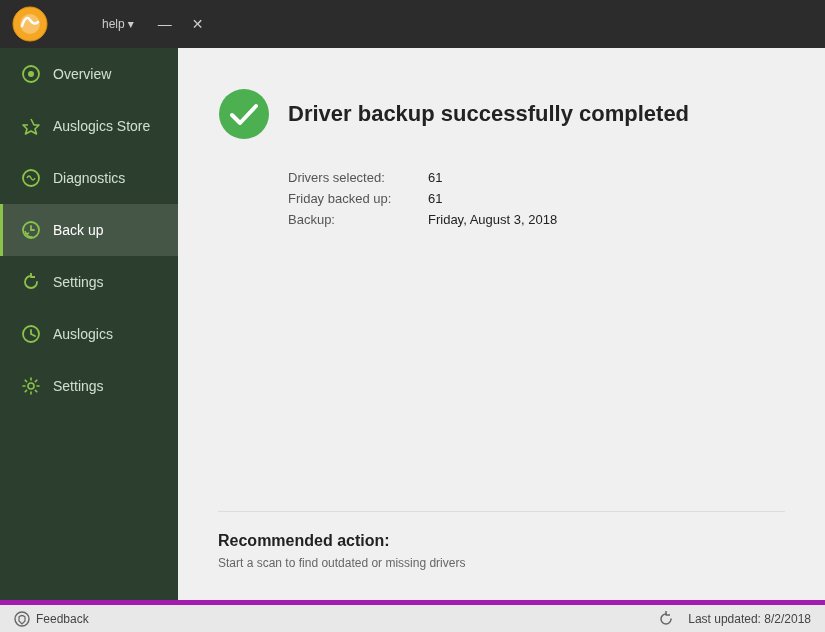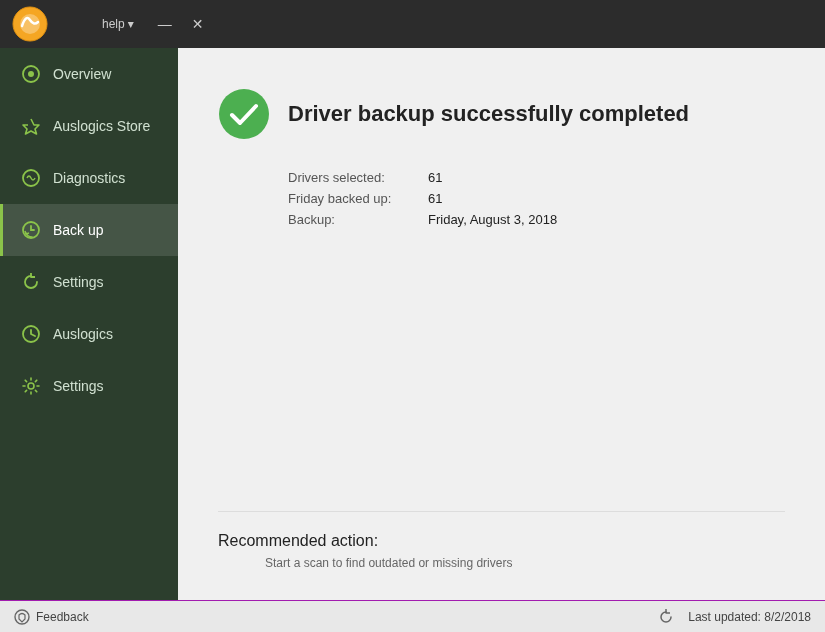--- a/index.html
+++ b/index.html
@@ -168,47 +168,46 @@
     .recommended-section {
       display: flex;
       align-items: center;
       justify-content: space-between;
       background: #f0f0f0;
       padding: 20px 0 0 0;
       border-top: 1px solid #ddd;
     }
     .recommended-text h3 {
       font-size: 16px;
-      font-weight: normal;
+      font-weight: bold;
       color: #222;
       margin-bottom: 6px;
     }
     .recommended-text p {
       font-size: 12px;
       color: #666;
-      margin-left: 47px;
     }
     .start-scan-btn {
       background: linear-gradient(to bottom, #6abf2e, #4a9e18);
       color: #fff;
       border: none;
       border-radius: 4px;
       padding: 16px 36px;
       font-size: 18px;
       font-weight: bold;
       cursor: pointer;
       white-space: nowrap;
       box-shadow: 0 2px 4px rgba(0,0,0,0.25);
       min-width: 200px;
     }
 
     
     .statusbar {
       background: #e8e8e8;
-      border-top: 1px solid #a21caf;
+      border-top: 5px solid #a21caf;
       height: 32px;
       display: flex;
       align-items: center;
       padding: 0 14px;
       flex-shrink: 0;
     }
     .statusbar-feedback {
       display: flex;
       align-items: center;
       gap: 6px;

